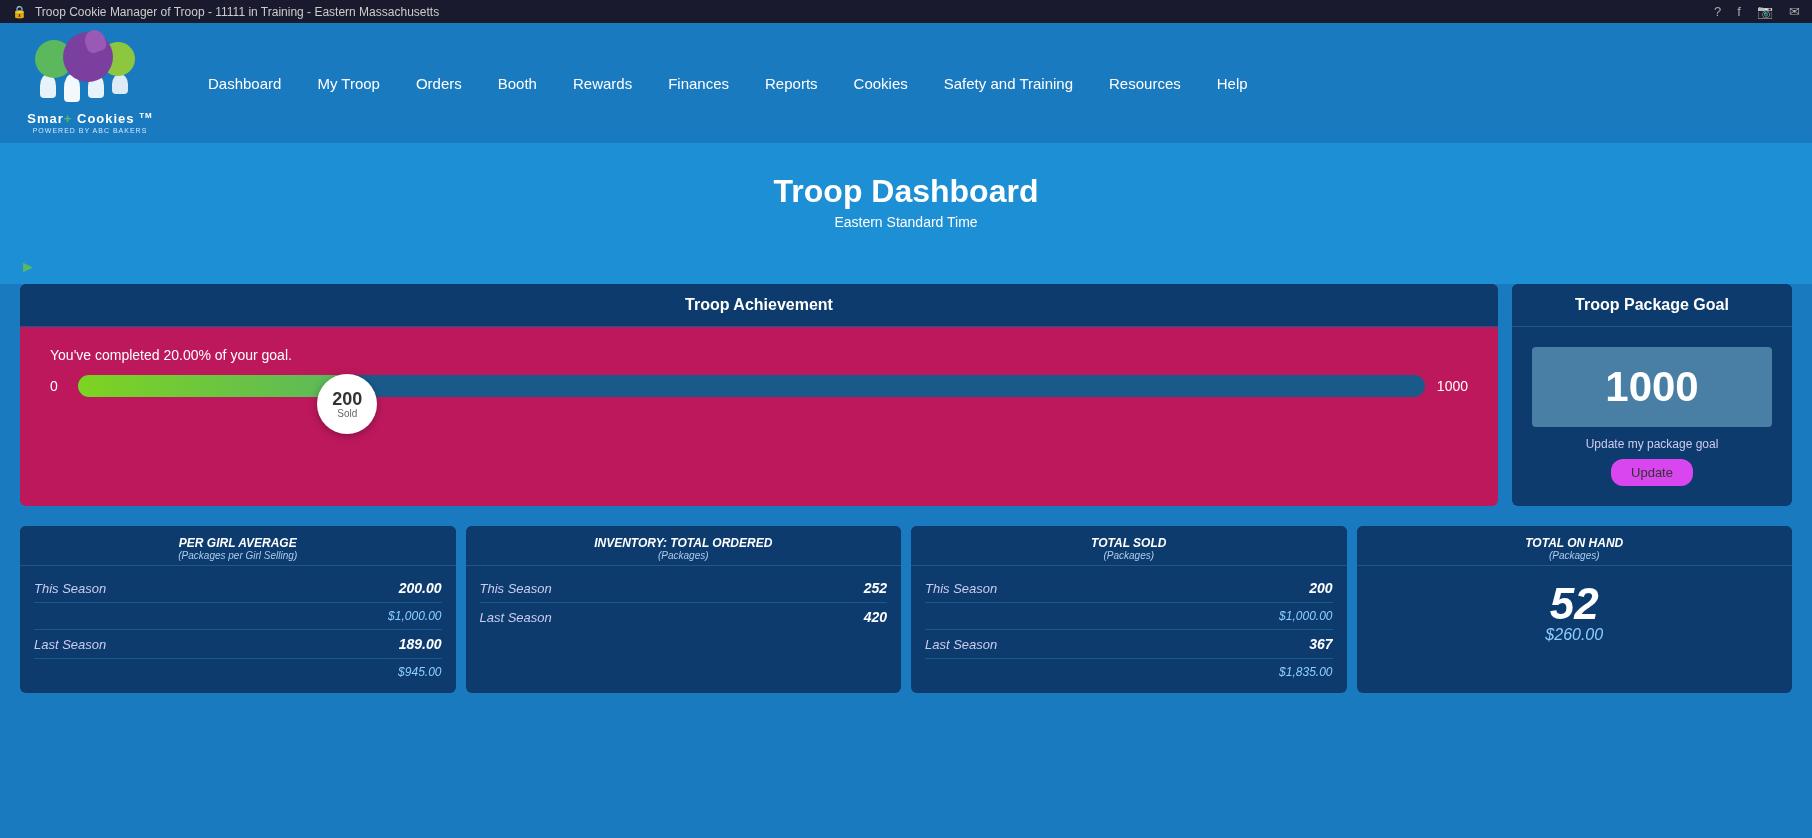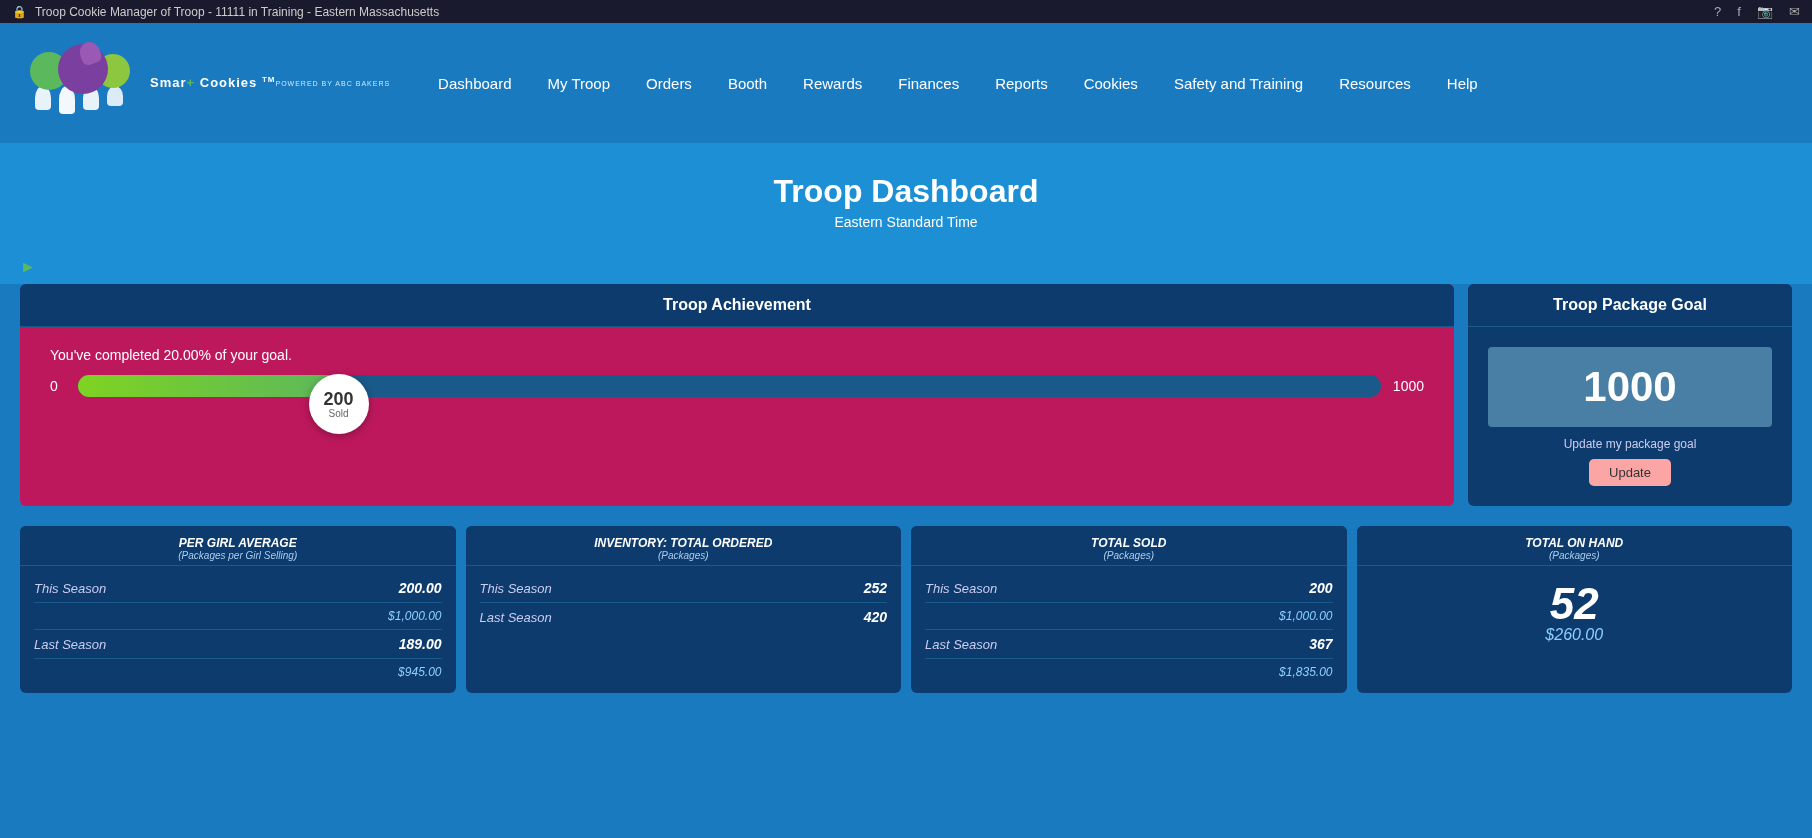--- a/index.html
+++ b/index.html
@@ -22,21 +22,21 @@
     
     .nav-bar {
       background: #1a7abf;
       padding: 0 20px;
       display: flex;
       align-items: center;
       min-height: 120px;
     }
     .logo-area {
       display: flex;
-      flex-direction: row;
+      flex-direction: column;
       align-items: center;
       margin-right: 30px;
       min-width: 140px;
     }
 
     .nav-links { display: flex; align-items: center; gap: 0; flex: 1; }
     .nav-link {
       color: white;
       text-decoration: none;
       font-size: 15px;
@@ -117,45 +117,45 @@
       align-items: center;
       justify-content: center;
       box-shadow: 0 2px 8px rgba(0,0,0,0.3);
       z-index: 10;
     }
     .bubble-num { font-size: 18px; font-weight: bold; color: #333; line-height: 1; }
     .bubble-label { font-size: 10px; color: #666; }
 
     
     .goal-panel {
-      width: 324px;
+      width: 280px;
       background: #0d3b6e;
       border-radius: 6px;
       overflow: hidden;
     }
     .goal-body { padding: 20px; text-align: center; }
     .goal-input-box {
       background: #4a7fa5;
       color: white;
       font-size: 42px;
       font-weight: bold;
       width: 100%;
       padding: 16px;
       text-align: center;
       border: none;
       border-radius: 4px;
       margin-bottom: 10px;
     }
     .goal-sublabel { color: #cce; font-size: 12px; margin-bottom: 8px; }
     .update-btn {
-      background: #fca5a5;
+      background: #d946ef;
       color: #333;
       border: none;
       padding: 6px 20px;
-      border-radius: 5px;
+      border-radius: 12px;
       font-size: 13px;
       cursor: pointer;
     }
 
     
     .stats-row {
       background: #1a7abf;
       padding: 0 20px 20px;
       display: flex;
       gap: 10px;

